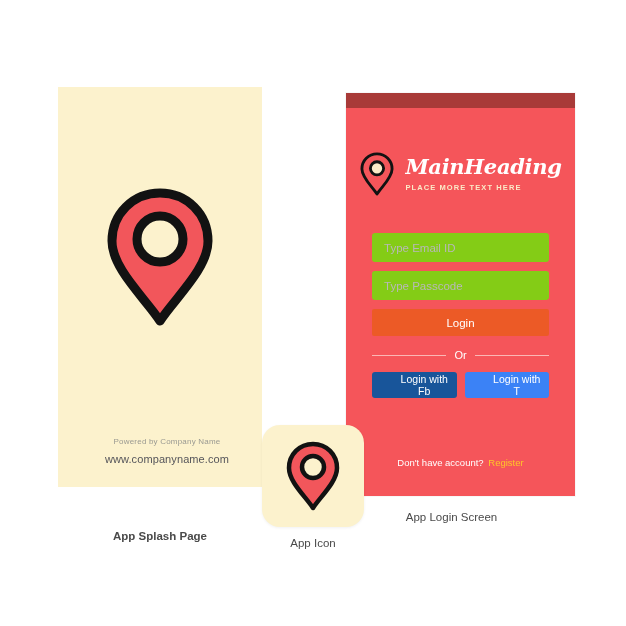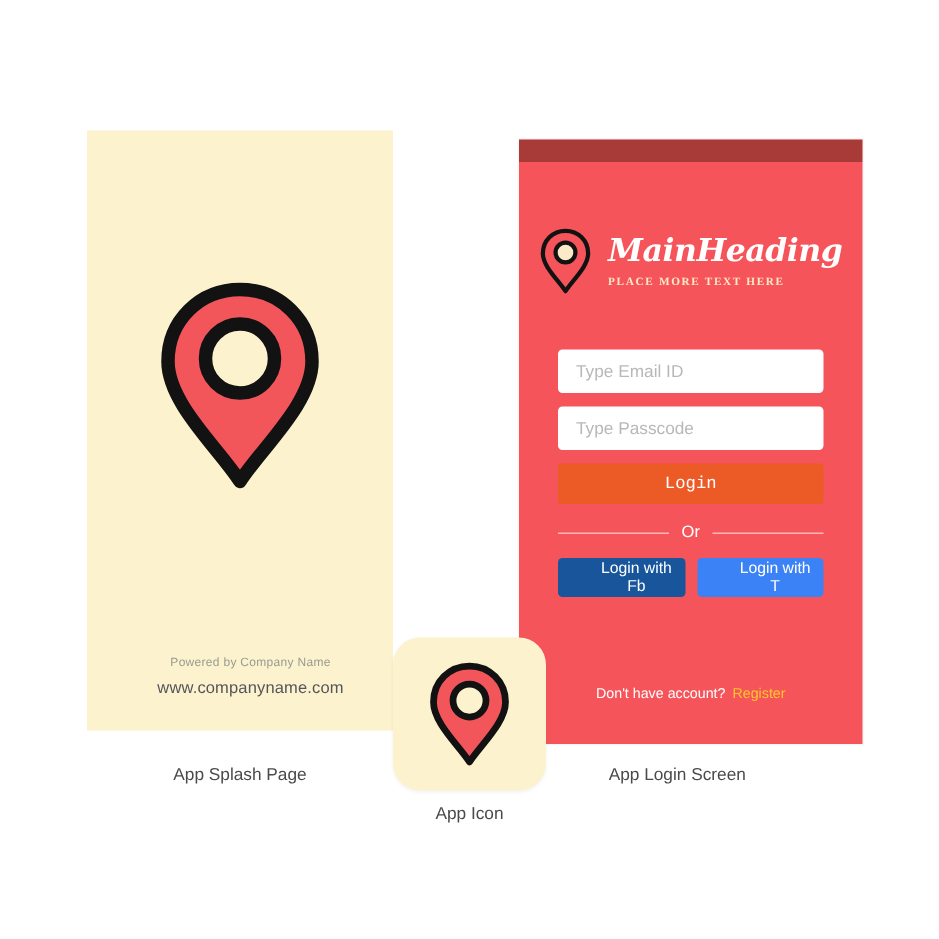--- a/index.html
+++ b/index.html
@@ -108,57 +108,56 @@
     color: #ffffff;
     line-height: 1.05;
     letter-spacing: -0.3px;
   }
   .sub-heading {
     font-size: 7.5px;
     font-weight: bold;
     color: #FBE9C7;
     letter-spacing: 1.1px;
     margin-top: 4px;
-    font-family: Liberation Serif, serif;
   }
 
   .form-area {
     position: absolute;
     left: 26px;
     right: 26px;
     top: 140px;
   }
   .text-field {
     display: block;
     width: 100%;
     box-sizing: border-box;
     height: 29px;
     border: none;
     border-radius: 3px;
-    background: #ffffff;
+    background: #84cc16;
     padding: 0 12px;
     font-family: "Liberation Sans", sans-serif;
     font-size: 11.5px;
     color: #4a4a4a;
     outline: none;
     margin-bottom: 9px;
   }
   .text-field::placeholder {
     color: #b8b8b8;
   }
   .login-button {
     display: block;
     width: 100%;
     box-sizing: border-box;
     height: 27px;
     border: none;
     border-radius: 2px;
     background: #EC5A26;
     color: #ffffff;
-    font-family: Liberation Mono, monospace;
+    font-family: Liberation Sans, sans-serif;
     font-size: 11.5px;
     cursor: pointer;
     margin-top: 3px;
   }
   .or-row {
     display: flex;
     align-items: center;
     gap: 8px;
     margin-top: 13px;
     margin-bottom: 11px;
@@ -224,21 +223,22 @@
   
   .caption {
     position: absolute;
     font-size: 11.5px;
     color: #4a4a4a;
     text-align: center;
   }
   .caption-splash {
     left: 58px;
     width: 204px;
-    top: 511px;
+    top: 530px;
+    font-weight: bold;
   }
   .caption-icon {
     left: 262px;
     width: 102px;
     top: 537px;
   }
   .caption-login {
     left: 337px;
     width: 229px;
     top: 511px;

